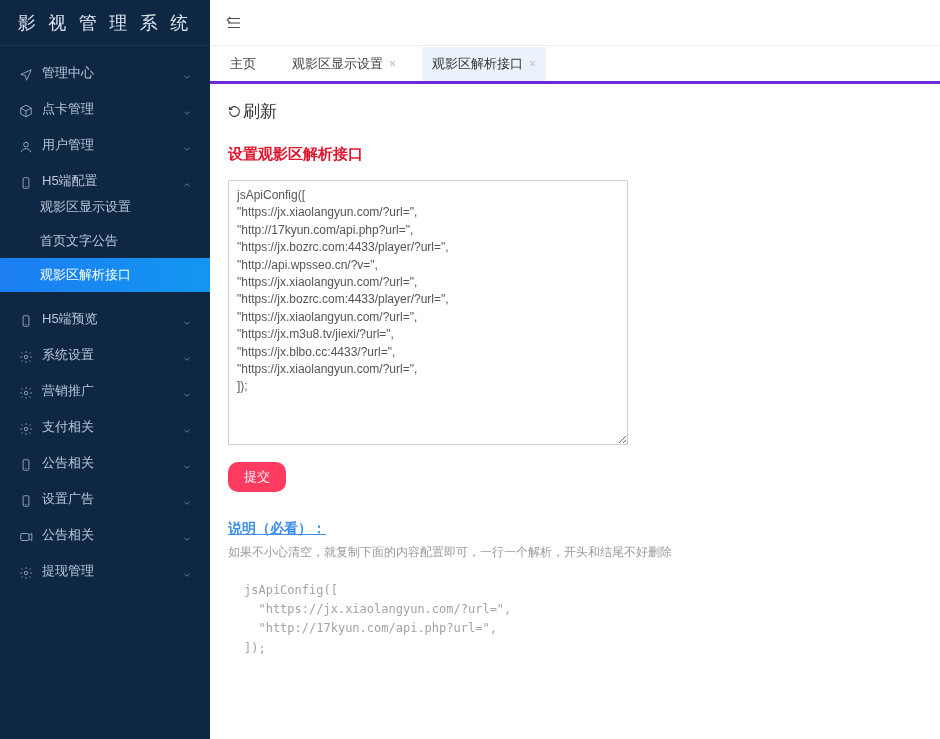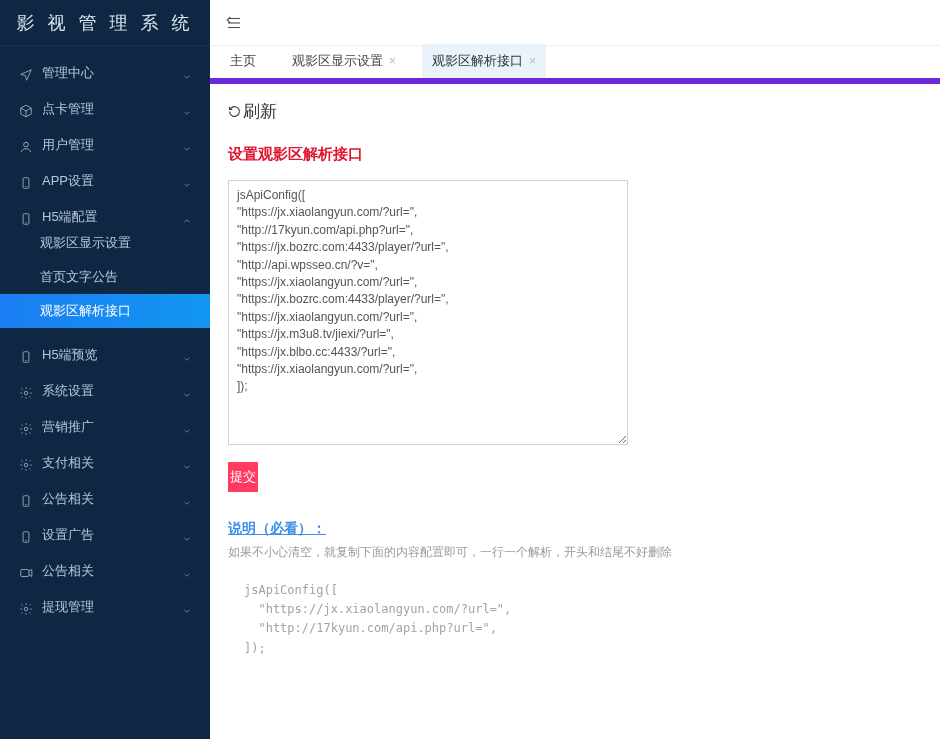--- a/index.html
+++ b/index.html
@@ -1,45 +1,45 @@
 <!DOCTYPE html>
 <html><head>
 <meta charset="utf-8">
 <style>
   * { box-sizing: border-box; margin: 0; padding: 0; }
   html, body { height: 100%; font-family: "Microsoft YaHei", Arial, sans-serif; font-size: 13px; color: #333; }
   .app { display: flex; width: 940px; height: 739px; background: #f5f5f5; }
   .sidebar { width: 210px; background: #0e2743; color: #cfd8e3; display: flex; flex-direction: column; overflow-y: auto; }
-  .brand { height: 46px; display: flex; align-items: center; justify-content: center; font-size: 18px; letter-spacing: 4px; color: #dce6f0; border-bottom: 1px solid rgba(255,255,255,0.05); }
+  .brand { height: 46px; display: flex; align-items: center; justify-content: center; font-size: 18px; letter-spacing: 4px; color: #dce6f0; border-bottom: 1px solid rgba(255,255,255,0.05); font-family: Liberation Serif, serif; }
   .menu { list-style: none; }
   .menu > li { position: relative; }
   .menu-item { display: flex; align-items: flex-end; padding: 0 16px; height: 36px; cursor: pointer; color: #b8c6d8; font-size: 13px; }
   .menu-item .mi-icon { width: 20px; display: inline-flex; align-items: center; justify-content: center; }
   .menu-item .mi-icon svg { width: 14px; height: 14px; stroke: #9fb0c5; fill: none; stroke-width: 1.5; }
   .menu-item .label { flex: 1; margin-left: 6px; }
   .menu-item .chev { width: 14px; display: inline-flex; align-items: center; justify-content: center; }
   .menu-item .chev svg { width: 10px; height: 10px; stroke: #9fb0c5; fill: none; stroke-width: 1.5; }
   .submenu { list-style: none; }
   .submenu li { padding: 0 16px 0 40px; height: 34px; display: flex; align-items: center; cursor: pointer; color: #b8c6d8; font-size: 13px; }
   .submenu li.active { background: linear-gradient(90deg,#1b7ef3,#1296f0); color: #fff; }
   .main { flex: 1; display: flex; flex-direction: column; background: #fff; overflow: hidden; }
   .topbar { height: 46px; border-bottom: 1px solid #eee; display: flex; align-items: center; padding: 0 10px; }
   .collapse-btn { width: 28px; height: 28px; display: flex; align-items: center; justify-content: center; cursor: pointer; }
   .collapse-btn svg { width: 18px; height: 18px; stroke: #555; fill: none; stroke-width: 1.5; }
-  .tabs { display: flex; align-items: flex-end; padding: 0 10px; height: 38px; border-bottom: 6px solid #6d28d9; gap: 16px; }
+  .tabs { display: flex; align-items: flex-end; padding: 0 10px; height: 38px; border-bottom: 3px solid #6d28d9; gap: 16px; }
   .tab { display: flex; align-items: center; height: 34px; padding: 0 10px; font-size: 13px; color: #444; cursor: pointer; position: relative; }
   .tab.active { background: #eaf3fb; color: #333; }
   .tab .close { margin-left: 6px; color: #bbb; font-size: 12px; }
   .content { flex: 1; padding: 10px 18px 18px 18px; overflow-y: auto; }
   .refresh { display: inline-flex; align-items: center; cursor: pointer; font-size: 17px; padding: 6px 0; color: #333; }
   .refresh .ricon { margin-right: 2px; display:inline-flex; }
   .refresh .ricon svg { width: 13px; height: 13px; stroke: #333; fill: none; stroke-width: 2; }
   .section-title { color: #e1142d; font-size: 15px; font-weight: 600; margin-top: 16px; margin-bottom: 16px; }
   textarea.config { width: 400px; height: 265px; max-width: 100%; border: 1px solid #cfd3d8; padding: 6px 8px; font-size: 12px; font-family: "Microsoft YaHei", Arial, sans-serif; color: #555; resize: both; outline: none; line-height: 1.45; }
-  .submit-btn { display: inline-block; margin-top: 14px; background: #ff3b60; color: #fff; border: none; padding: 6px 2px; font-size: 13px; cursor: pointer; border-radius: 1px; }
+  .submit-btn { display: inline-block; margin-top: 14px; background: #ff3b60; color: #fff; border: none; padding: 6px 16px; font-size: 13px; cursor: pointer; border-radius: 10px; }
   .note-title { color: #3d8ee6; font-weight: 600; font-size: 14px; margin-top: 28px; text-decoration: underline; }
   .note-desc { color: #9a9a9a; font-size: 12px; margin-top: 6px; }
   .code-block { margin-top: 14px; padding: 6px 16px; color: #a3a3a3; font-size: 12px; font-family: "Microsoft YaHei", monospace; white-space: pre; line-height: 1.6; }
 </style>
 </head>
 <body>
 
 <div class="app">
   <aside class="sidebar">
     <div class="brand">影 视 管 理 系 统</div>
@@ -78,36 +78,20 @@
         </li>
         <li>
           <div class="menu-item">
             <span class="mi-icon">
               <svg viewBox="0 0 24 24">
                 <circle cx="12" cy="8" r="4"></circle>
                 <path d="M4 21c0-4 4-6 8-6s8 2 8 6"></path>
               </svg>
             </span>
             <span class="label">用户管理</span>
-            <span class="chev">
-              <svg viewBox="0 0 24 24">
-                <polyline points="6 9 12 15 18 9"></polyline>
-              </svg>
-            </span>
-          </div>
-        </li>
-        <li>
-          <div class="menu-item">
-            <span class="mi-icon">
-              <svg viewBox="0 0 24 24">
-                <rect x="7" y="3" width="10" height="18" rx="2"></rect>
-                <line x1="11" y1="18" x2="13" y2="18"></line>
-              </svg>
-            </span>
-            <span class="label">APP设置</span>
             <span class="chev">
               <svg viewBox="0 0 24 24">
                 <polyline points="6 9 12 15 18 9"></polyline>
               </svg>
             </span>
           </div>
         </li>
         <li>
           <div class="menu-item">
             <span class="mi-icon">

